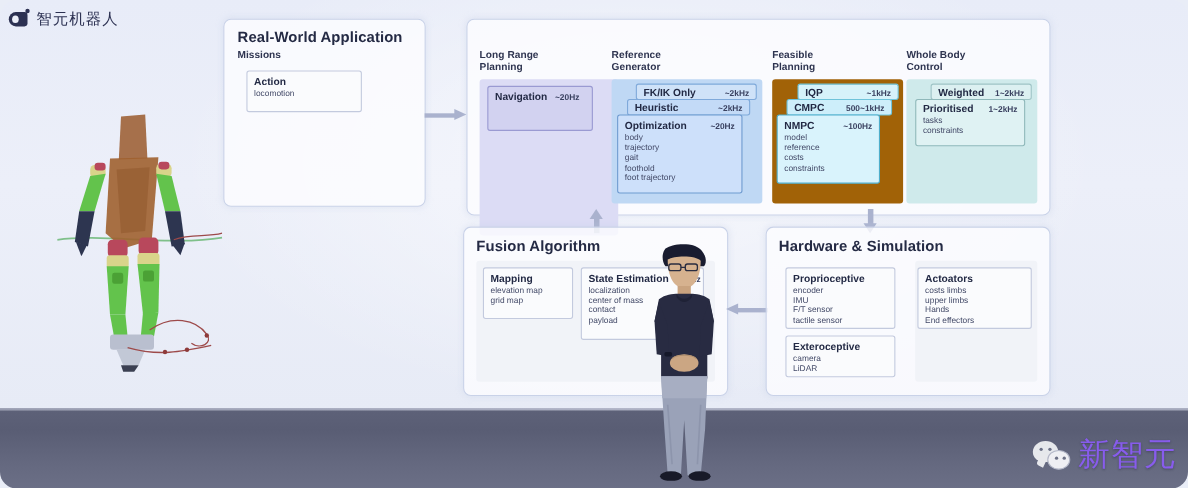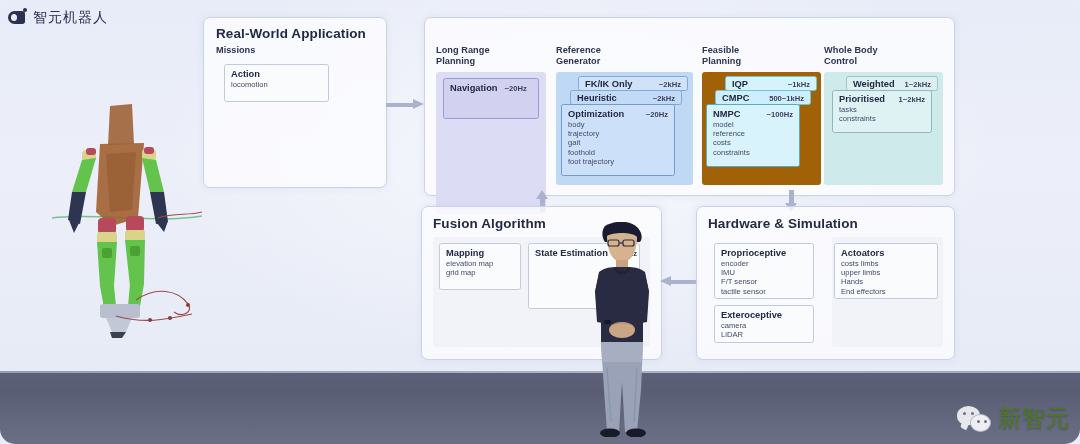--- a/index.html
+++ b/index.html
@@ -82,21 +82,21 @@
   .wm{position:absolute;right:10px;bottom:10px;display:flex;align-items:center;gap:7px;
      opacity:.92;}
   .wm-ico{position:relative;width:34px;height:26px;}
   .wm-b1{position:absolute;left:0;top:0;width:23px;height:19px;background:#f2f3f6;
     border-radius:50% 50% 45% 45%;}
   .wm-b1:after{content:"";position:absolute;left:4px;bottom:-4px;width:7px;height:7px;
     background:#f2f3f6;transform:rotate(25deg);border-radius:0 0 0 3px;}
   .wm-b2{position:absolute;right:0;bottom:0;width:19px;height:16px;background:#fbfbfd;
     border-radius:50%;border:1.5px solid #b9bdcd;}
   .wm-eye{position:absolute;width:3px;height:3px;background:#6d7287;border-radius:50%;}
-  .wm-text{font-family:"DejaVu Sans",sans-serif;font-size:23px;color:#4d7c0f;
+  .wm-text{font-family:"DejaVu Sans",sans-serif;font-size:29px;color:#8b5cf6;
     letter-spacing:1px;text-shadow:0 1px 2px rgba(40,44,64,.5);}
 </style>
 </head>
 <body>
 
 <div id="stage">
 
   <div class="wall"></div>
   <div class="screen-glow"></div>
   <div class="floor-edge"></div>
@@ -176,21 +176,21 @@
     <div class="ar-body" style="left:0;top:3.5px;width:28px;height:4px;"></div>
     <div class="ar-head" style="left:27px;top:0;border-top:5.5px solid transparent;border-bottom:5.5px solid transparent;border-left:11px solid #aab2ce;"></div>
   </div>
 
   <div class="panel" style="left:424px;top:17px;width:529px;height:177px;">
 
     <div class="col-title" style="position:absolute;left:11px;top:27px;">
       <div>Long Range</div>
       <div>Planning</div>
     </div>
-    <div class="group g-purple" style="left:11px;top:54px;width:110px;height:142px;">
+    <div class="group g-purple" style="left:11px;top:54px;width:110px;height:142px;padding-left:16px;">
       <div class="card c-purple" style="left:7px;top:6px;width:96px;height:41px;">
         <div class="card-head">
           <span class="card-name">Navigation</span>
           <span class="card-freq">~20Hz</span>
         </div>
       </div>
     </div>
 
     <div class="col-title" style="position:absolute;left:131px;top:27px;">
       <div>Reference</div>
@@ -298,20 +298,26 @@
         </div>
         <div class="card-list">
           <div>elevation map</div>
           <div>grid map</div>
         </div>
       </div>
       <div class="card c-plain" style="left:95px;top:6px;width:112px;height:66px;">
         <div class="card-head" style="justify-content:space-between;">
           <span class="card-name">State Estimation</span>
           <span class="card-freq">~1kHz</span>
+        </div>
+        <div class="card-list">
+          <div>localization</div>
+          <div>center of mass</div>
+          <div>contact</div>
+          <div>payload</div>
         </div>
       </div>
     </div>
   </div>
 
   <div class="arrow" style="left:660px;top:276px;width:38px;height:11px;">
     <div class="ar-body" style="left:10px;top:3.5px;width:28px;height:4px;"></div>
     <div class="ar-head" style="left:0;top:0;border-top:5.5px solid transparent;border-bottom:5.5px solid transparent;border-right:11px solid #aab2ce;"></div>
   </div>
 

